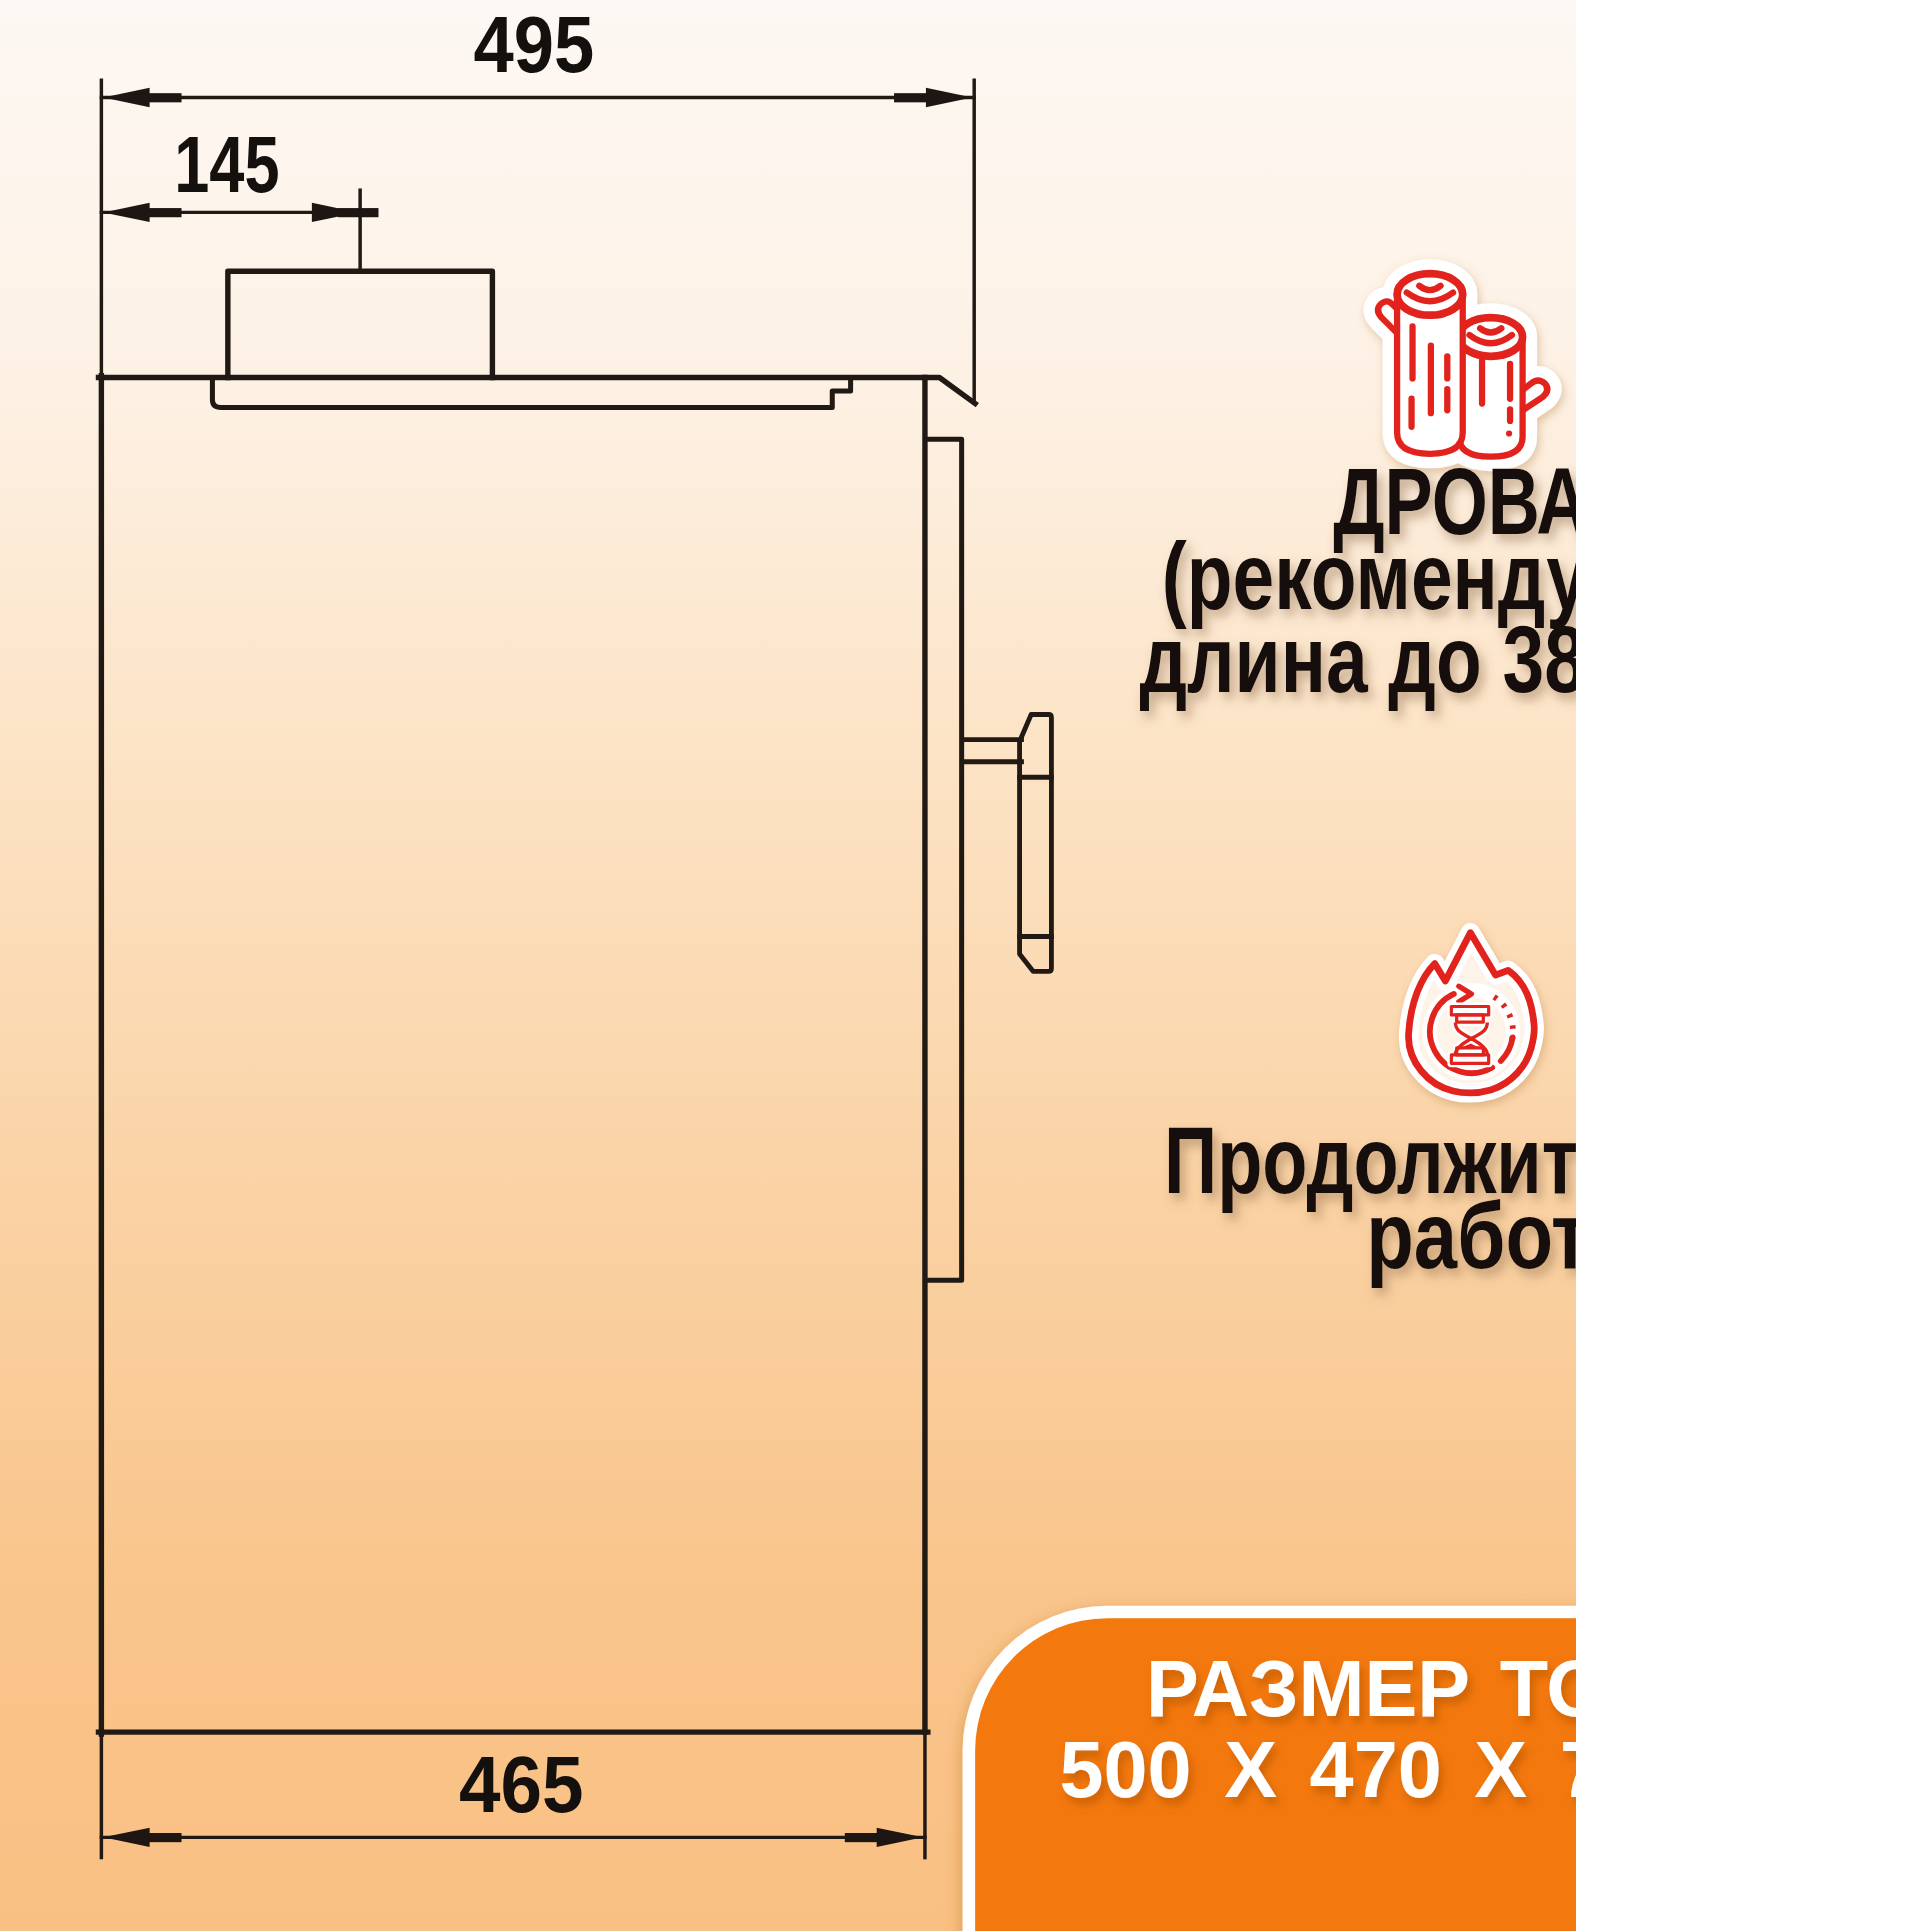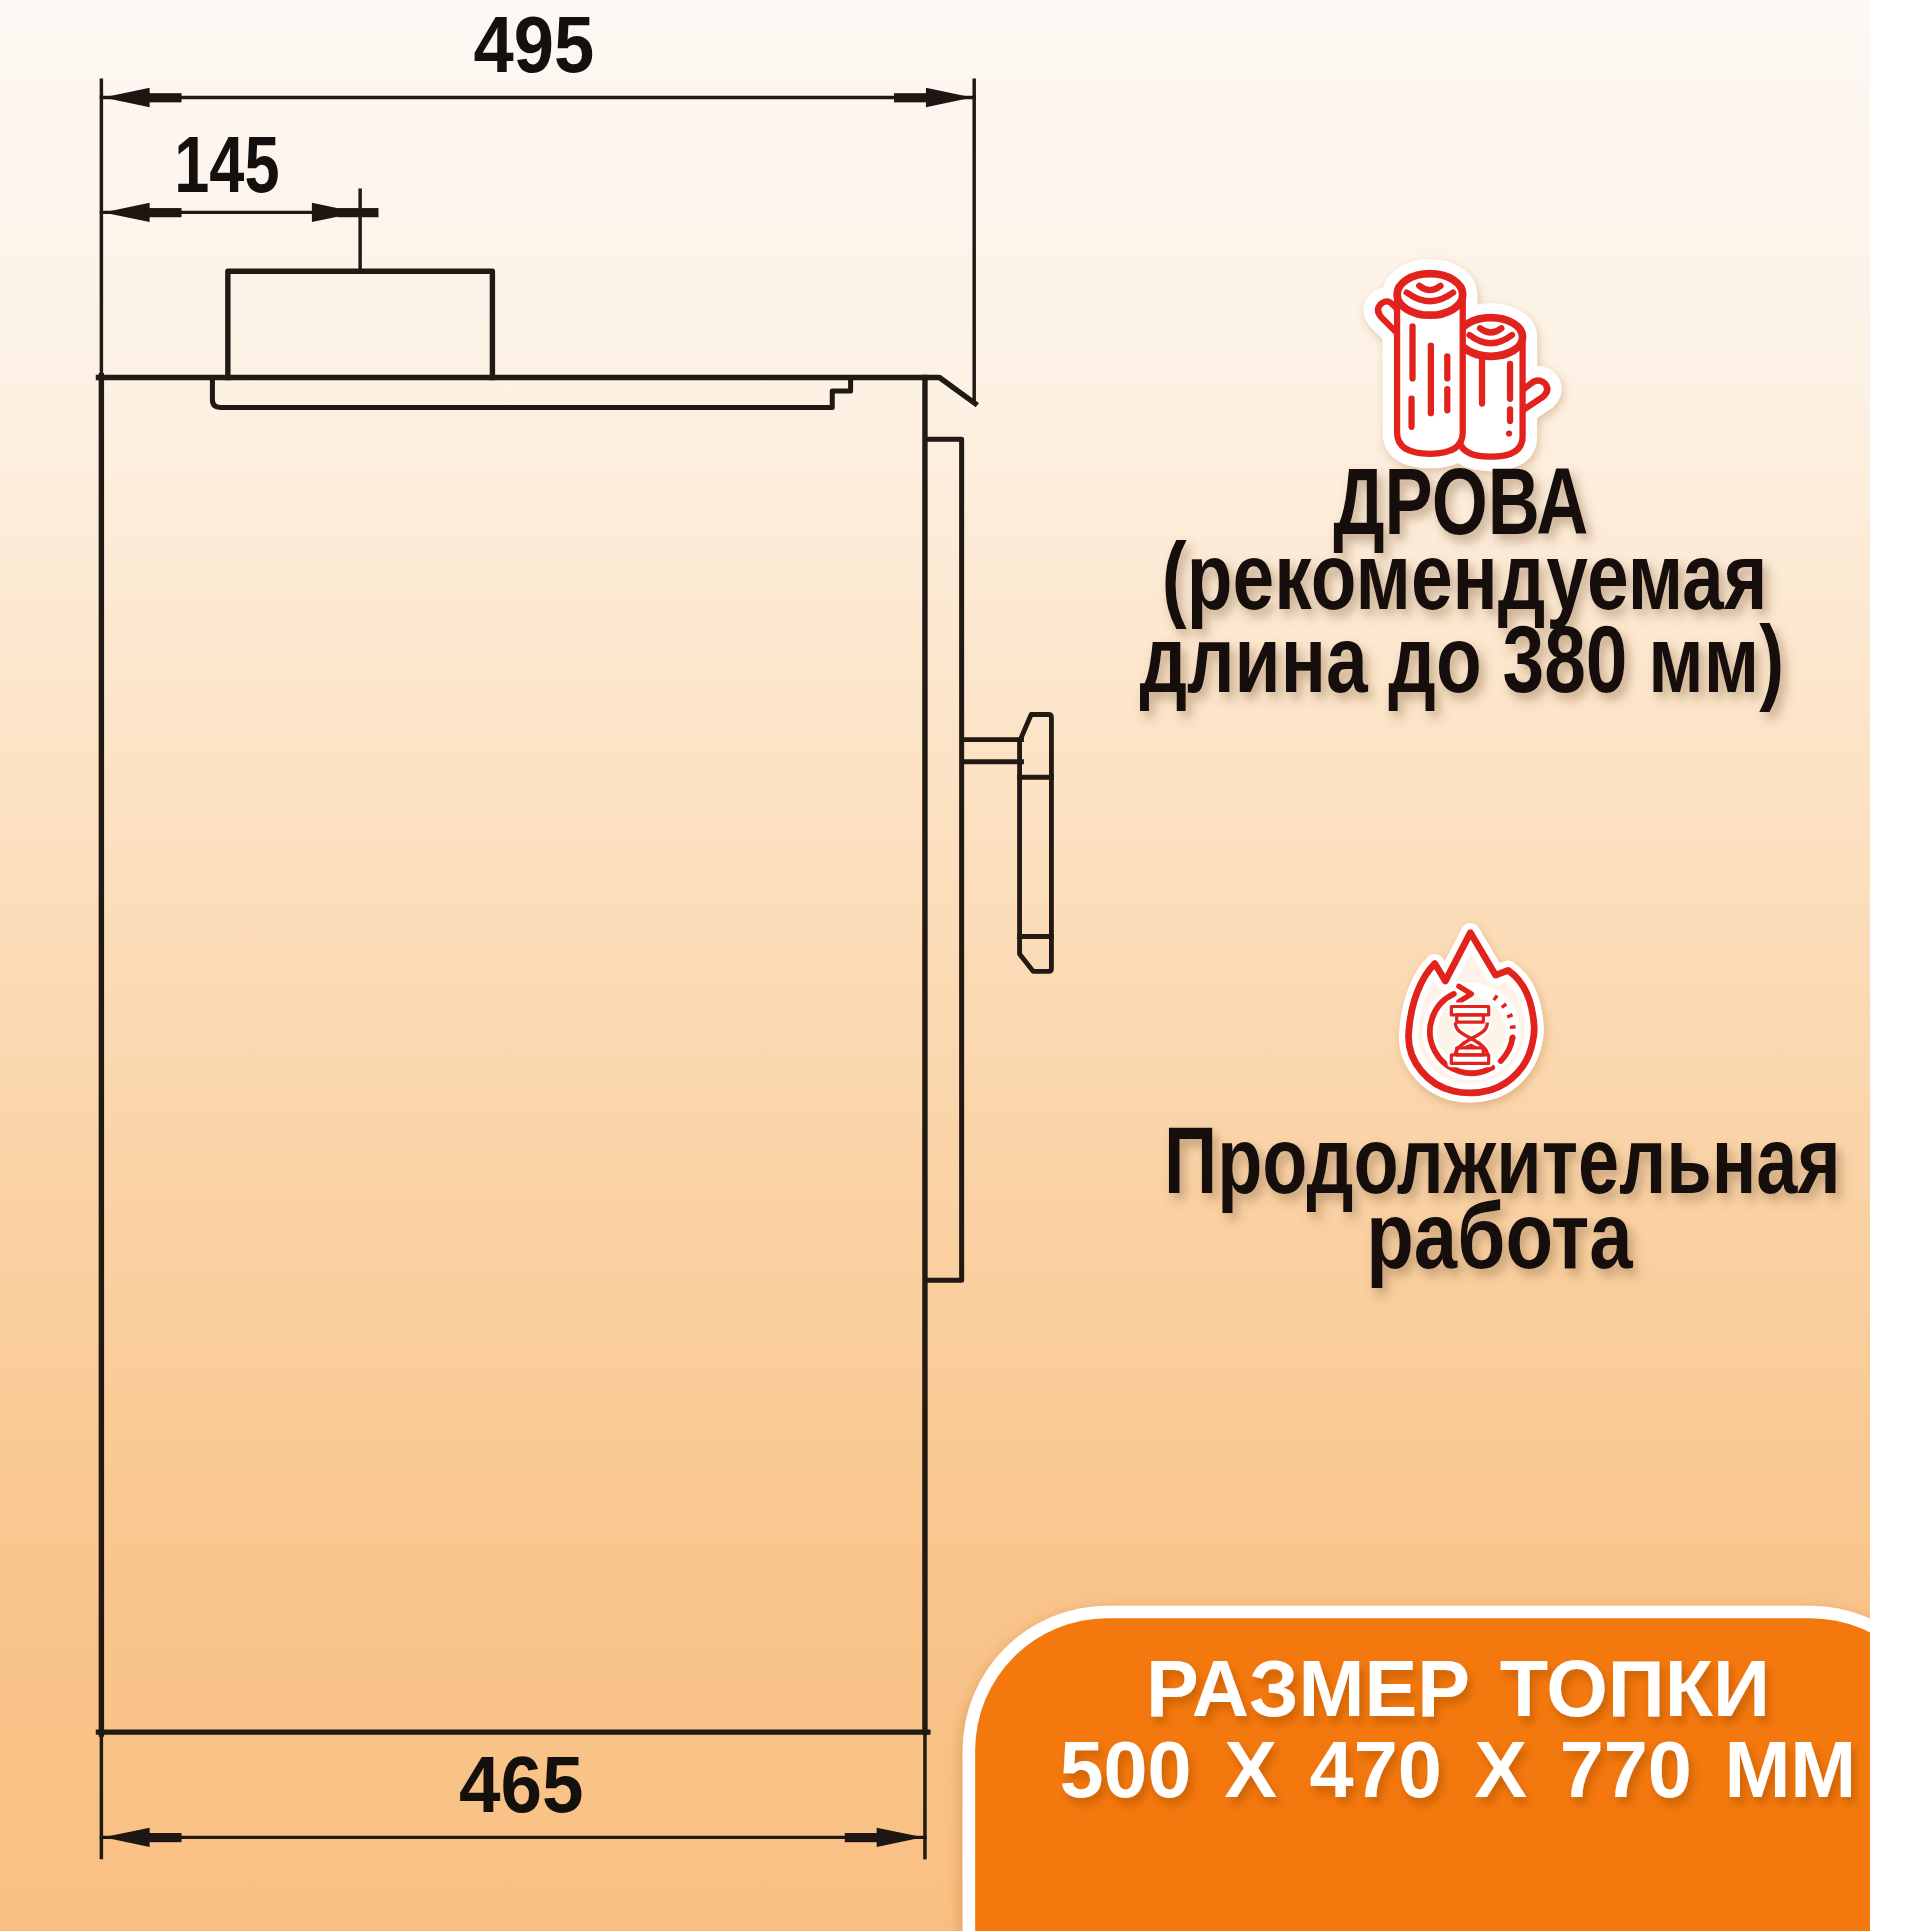--- a/index.html
+++ b/index.html
@@ -1,16 +1,16 @@
 <!DOCTYPE html>
 <html><head>
 <meta charset="utf-8">
 <style>
   html,body{margin:0;padding:0;}
-  #page{position:relative;width:1870px;height:1931px;overflow:hidden;
+  #page{position:relative;width:1576px;height:1931px;overflow:hidden;
     background:linear-gradient(180deg,#fdf8f4 0%,#fdf1e4 20%,#fce1c1 42%,#fad2a4 62%,#f9c58c 82%,#f9c083 100%);
     font-family:"Liberation Sans", sans-serif;}
 </style>
 </head>
 <body>
 <div id="page">
 <svg width="1931" height="1931" viewBox="0 0 2000 2000">
   <defs>
     <filter id="ts" x="-20%" y="-20%" width="140%" height="140%">
       <feDropShadow dx="5" dy="7" stdDeviation="5.5" flood-color="#8d6844" flood-opacity="0.5"></feDropShadow>

